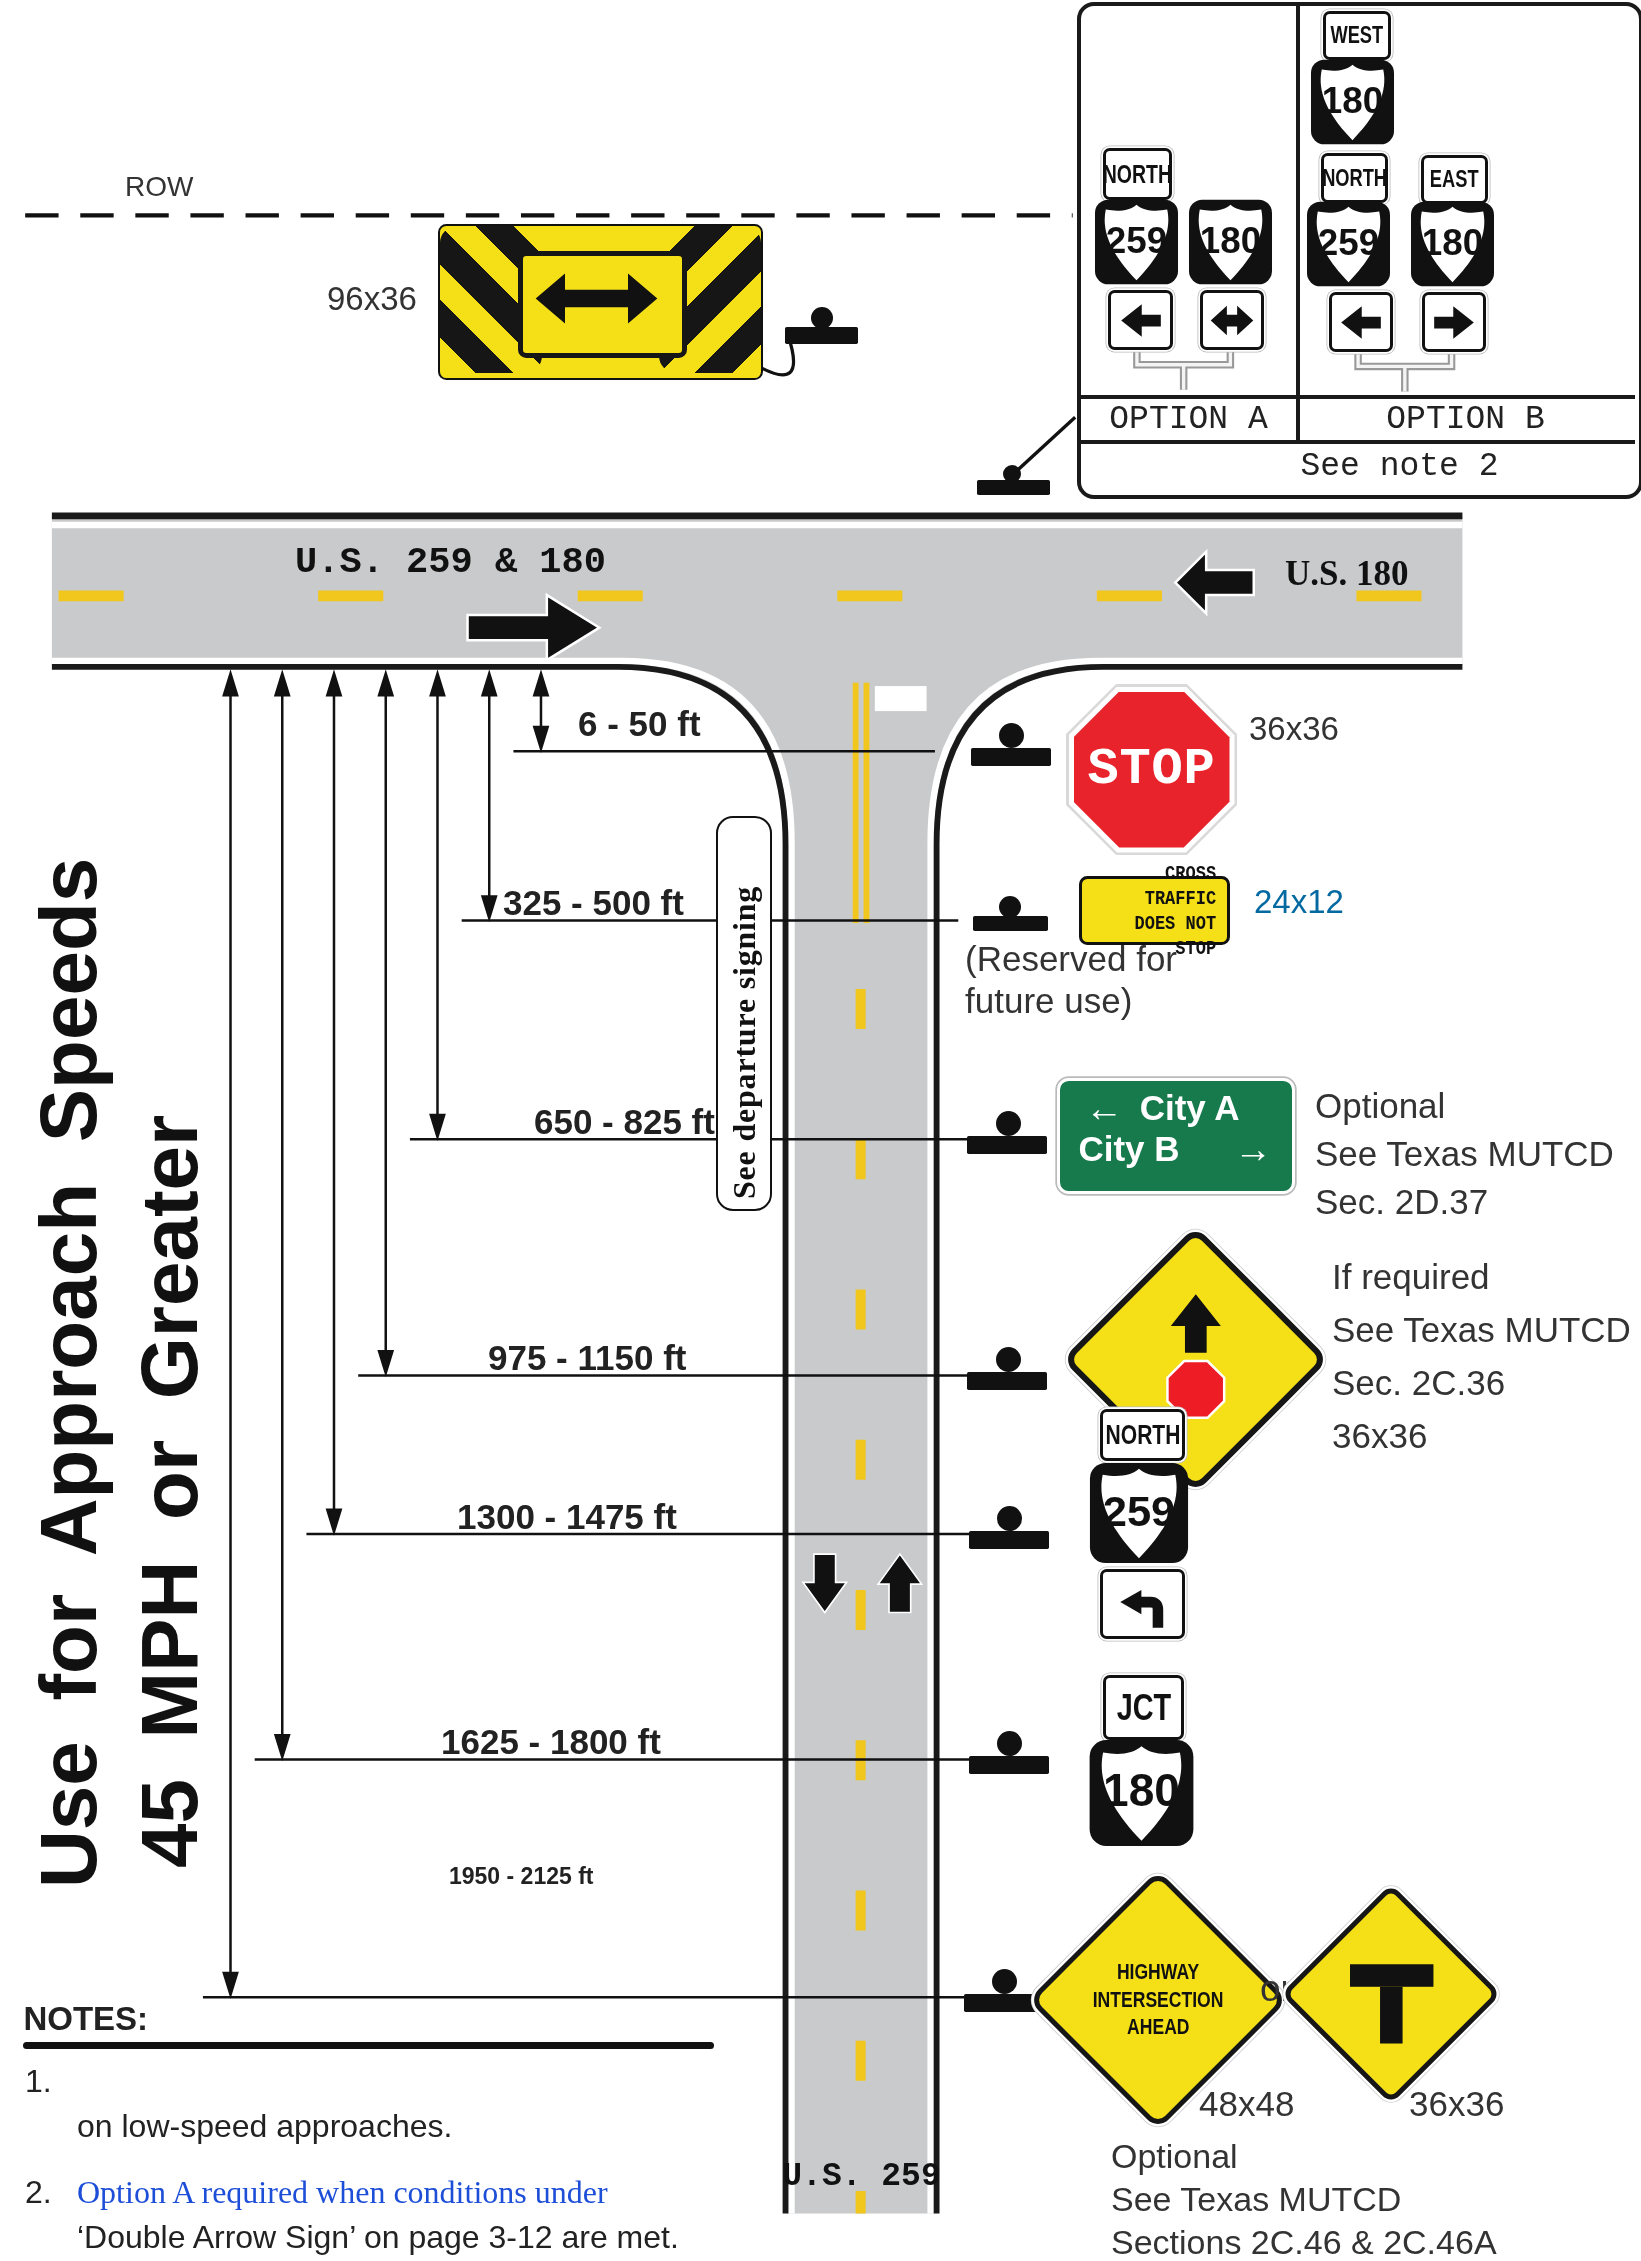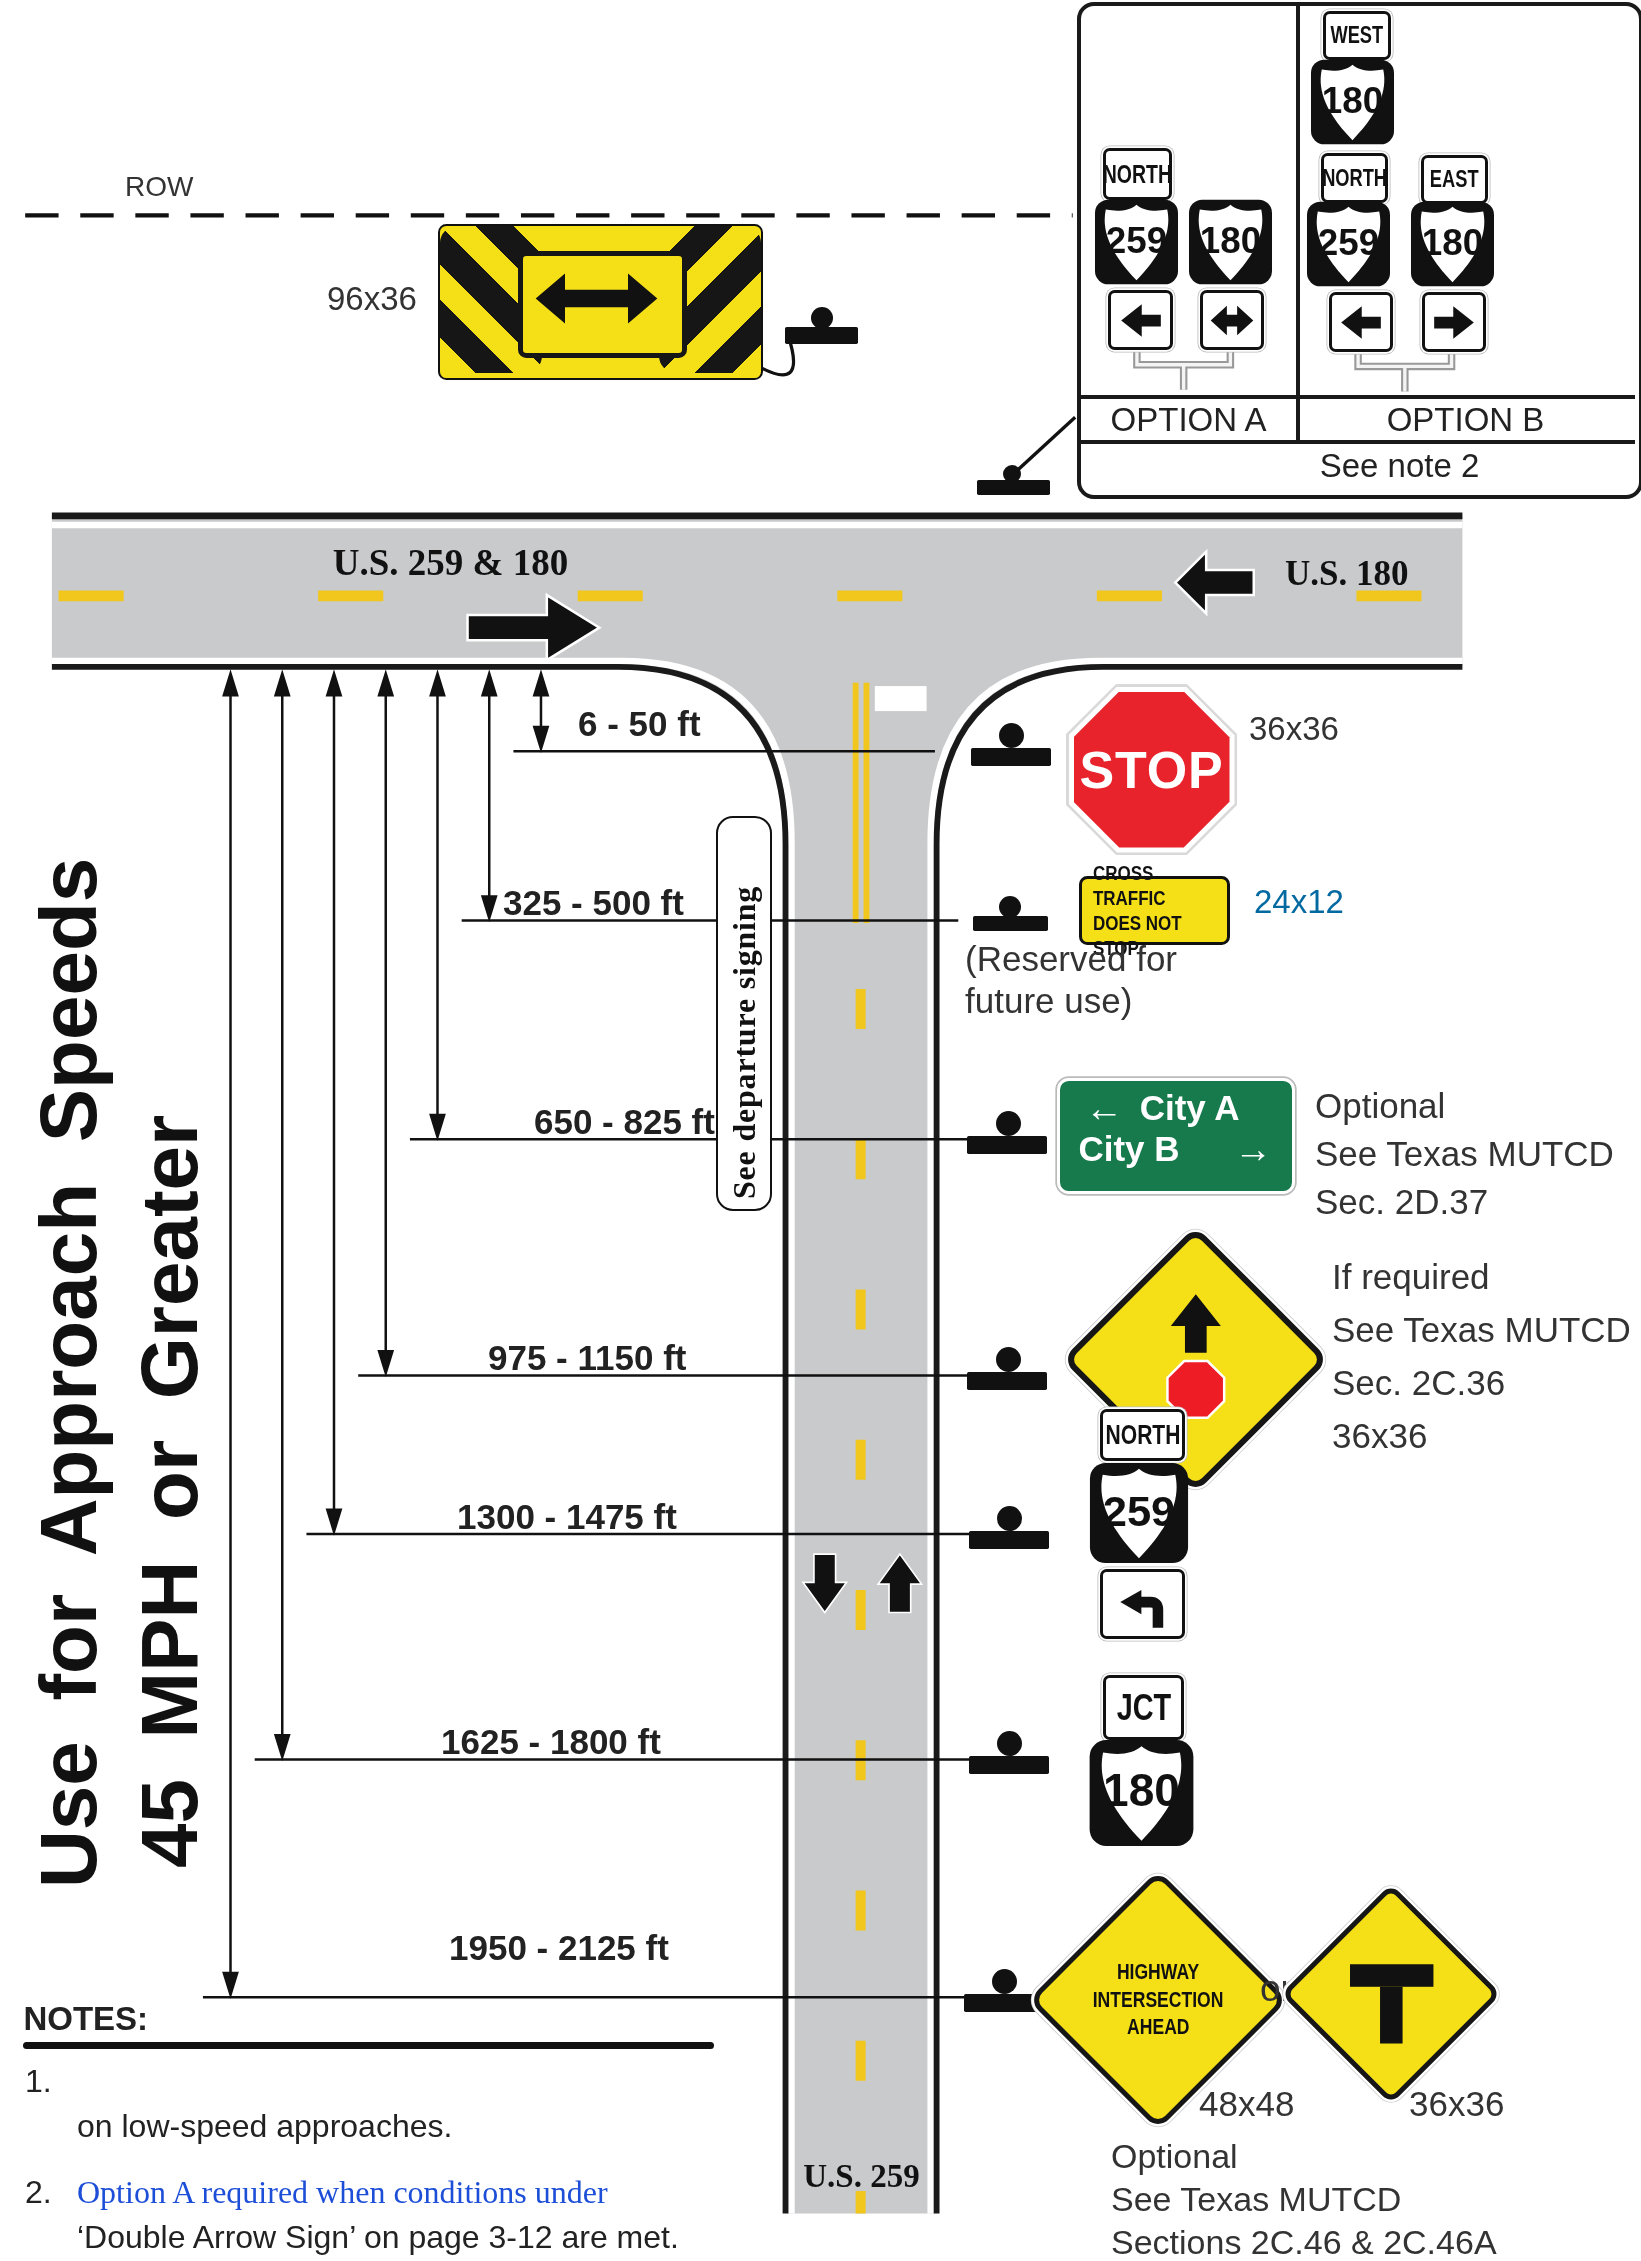--- a/index.html
+++ b/index.html
@@ -21,21 +21,21 @@
   .shield{position:absolute;}
   
   .oct{clip-path:polygon(29.3% 0,70.7% 0,100% 29.3%,100% 70.7%,70.7% 100%,29.3% 100%,0 70.7%,0 29.3%);}
   
   .diamond{position:absolute;background:#F5E017;border:6.7px solid #161616;border-radius:15px;
            transform:rotate(45deg);box-shadow:0 0 0 2.5px #fff,0 0 0 3.3px #ccc;}
   .diamond .inner{position:absolute;inset:-6.7px;transform:rotate(-45deg);display:flex;
                   align-items:center;justify-content:center;flex-direction:column;}
   .vtext{position:absolute;transform:rotate(-90deg);transform-origin:0 0;white-space:nowrap;font-weight:bold;color:#111;}
   .panel-line{position:absolute;background:#1a1a1a;}
-  .center{display:flex;align-items:center;justify-content:center;text-align:left;}
+  .center{display:flex;align-items:center;justify-content:center;text-align:right;font-family:Liberation Mono, monospace;}
 </style>
 </head>
 <body>
 
 <div class="canvas">
 
   <svg class="layer" width="1642" height="2261" viewBox="0 0 1967 2709">
 
     <path d="M62,618 H1752 V797 H1320 Q1120,797 1120,1012 V2652 H943 V1012 Q943,797 743,797 H62 Z" fill="#C9CACB"></path>
 
@@ -192,21 +192,21 @@
 
   <div class="abs" style="left:716px;top:816px;width:52px;height:391px;background:#fff;border:2.5px solid #111;"></div>
   <div class="vtext" style="left:726px;top:1199px;font-size:32px;font-family:'Liberation Serif',serif;letter-spacing:0.8px;">See departure signing</div>
 
   <div class="lbl" style="left:578px;top:704px;font-size:35px;">6 - 50 ft</div>
   <div class="lbl" style="left:503px;top:883px;font-size:35px;">325 - 500 ft</div>
   <div class="lbl" style="left:534px;top:1102px;font-size:35px;">650 - 825 ft</div>
   <div class="lbl" style="left:488px;top:1338px;font-size:35px;">975 - 1150 ft</div>
   <div class="lbl" style="left:457px;top:1497px;font-size:35px;">1300 - 1475 ft</div>
   <div class="lbl" style="left:441px;top:1722px;font-size:35px;">1625 - 1800 ft</div>
-  <div class="lbl" style="left:449px;top:1928px;font-size:35px;">1950 - 2125 ft</div>
+  <div class="lbl" style="left:449px;top:1863px;font-size:23px;">1950 - 2125 ft</div>
 
   <div>
     <div class="post-bar" style="left:785px;top:327px;width:73px;height:16.7px;"></div>
       <div class="post-ball" style="left:811px;top:307px;width:22px;height:22px;"></div>
     <div class="post-bar" style="left:977px;top:480px;width:73px;height:15px;"></div>
       <div class="post-ball" style="left:1003px;top:465px;width:18.4px;height:18.4px;"></div>
     <div class="post-bar" style="left:971px;top:748px;width:80px;height:18.4px;"></div>
       <div class="post-ball" style="left:999px;top:723px;width:25px;height:25px;"></div>
     <div class="post-bar" style="left:973px;top:916px;width:75px;height:15px;"></div>
       <div class="post-ball" style="left:999px;top:896px;width:22px;height:22px;"></div>

